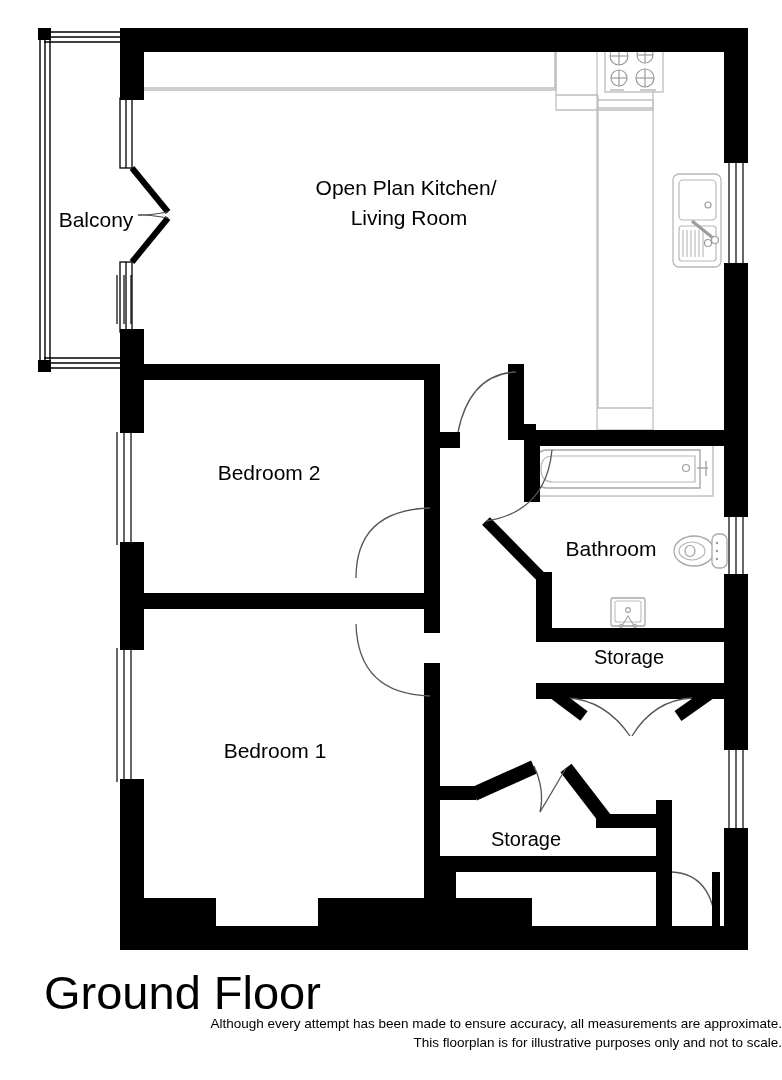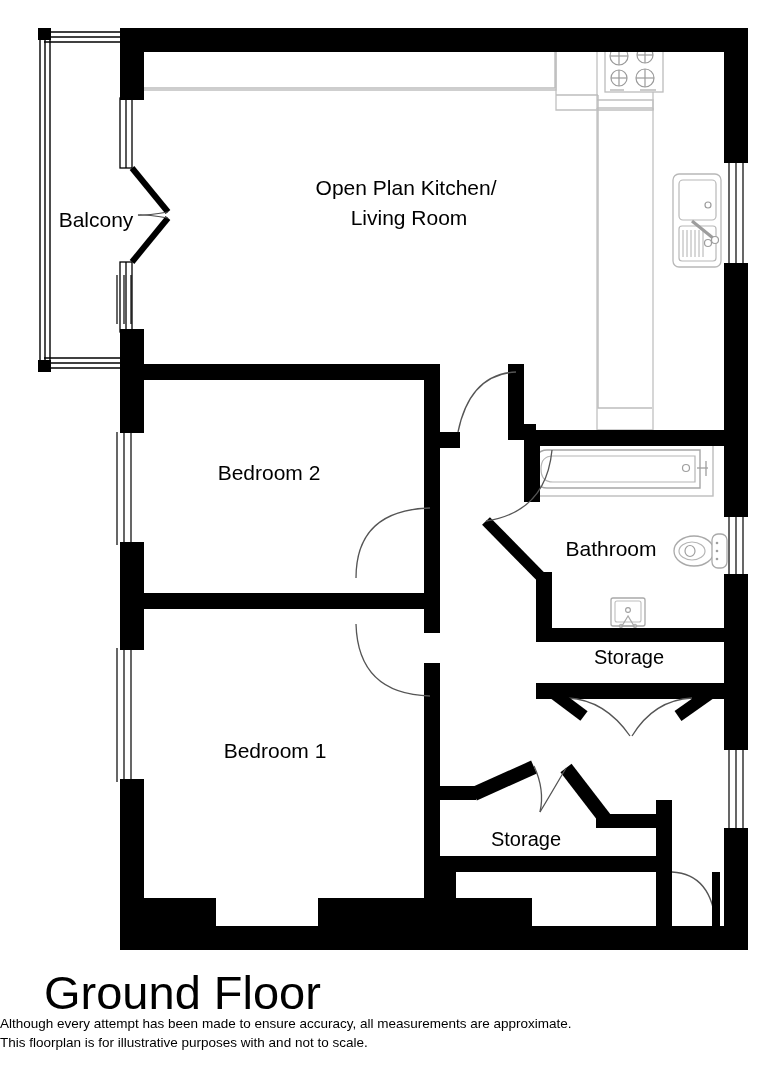--- a/index.html
+++ b/index.html
@@ -52,21 +52,21 @@
     font-weight: 400;
     letter-spacing: 0px;
     line-height: 40px;
     white-space: nowrap;
   }
   #disclaimer {
     position: absolute;
     left: 0;
     top: 50px;
     width: 782px;
-    text-align: left;
+    text-align: right;
     font-size: 13.5px;
     line-height: 18.5px;
   }
   #disclaimer div { white-space: nowrap; }
 </style>
 </head>
 <body>
 
 <div id="floorplan-wrap">
 <svg id="floorplan-svg" viewBox="0 0 782 975" xmlns="http://www.w3.org/2000/svg">
@@ -334,15 +334,15 @@
   <text class="room-label small" x="629" y="659">Storage</text>
   <text class="room-label small" x="526" y="841">Storage</text>
 
 </svg>
 </div>
 
 <div id="footer">
   <div id="floor-title">Ground Floor</div>
   <div id="disclaimer">
     <div>Although every attempt has been made to ensure accuracy, all measurements are approximate.</div>
-    <div>This floorplan is for illustrative purposes with and not to scale.</div>
+    <div>This floorplan is for illustrative purposes only and not to scale.</div>
   </div>
 </div>
 
 </body></html>

